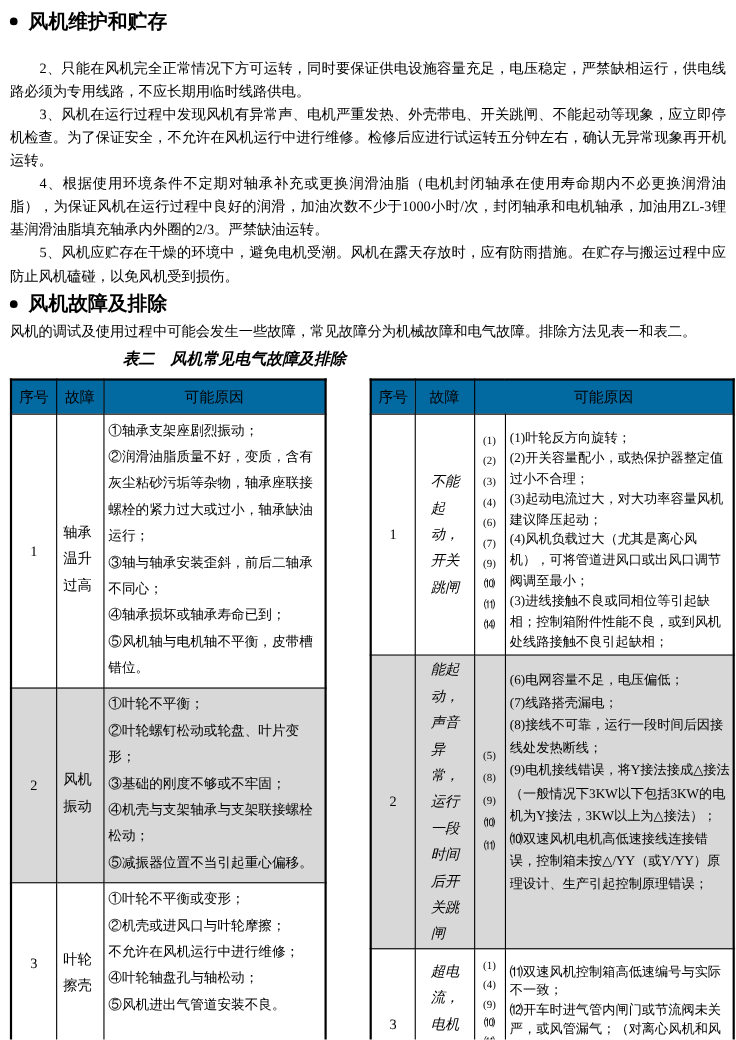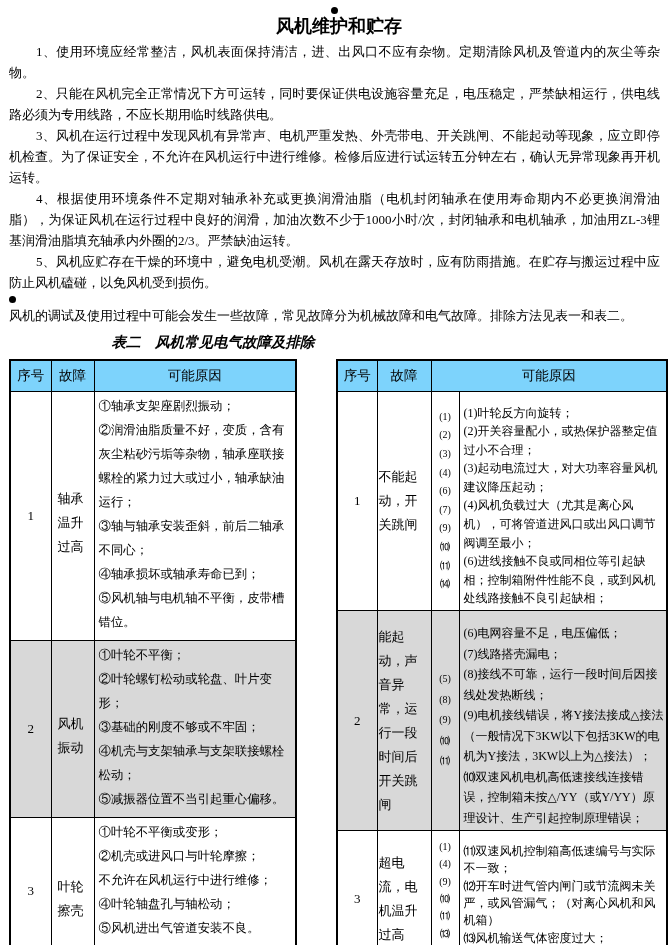--- a/index.html
+++ b/index.html
@@ -14,21 +14,21 @@
   
   .heading {
     display:flex; align-items:center; margin-left:9px;
     font-family:"Liberation Sans","DejaVu Sans",sans-serif;
     font-weight:bold; font-size:18px; line-height:24px;
   }
   .heading .dot {
     width:7px; height:7px; background:#000; border-radius:50%;
     margin-right:10px; flex:0 0 auto;
   }
-  .h1 { padding-top:7px; margin-bottom:3px;flex-direction:column; }
+  .h1 { padding-top:7px; margin-bottom:20px; }
   .h2 { margin-top:3px; margin-bottom:3px; }
 
   
   .paras { margin:0 9px 0 9px; font-size:13px; line-height:21px; }
   .paras > div { text-indent:27px; text-align:justify; }
   .intro { margin:0 9px; font-size:13px; line-height:20px; }
 
   
   .table-titles { display:flex; margin:7px 0 8px 9px; }
   .table-title {
@@ -38,66 +38,66 @@
   .tt1 { width:286px; }
   .tt-gap { width:39px; }
   .tt2 { width:330px;font-style:italic; }
 
   
   .tables { display:flex; margin-left:9px; align-items:flex-start; }
   table { border-collapse:collapse; table-layout:fixed; border:2px solid #000; background:#fff; }
   .tbl-gap { width:39px; flex:0 0 auto; }
   td, th { border:1px solid #000; }
   th {
-    background:#7dd3fc; font-weight:normal; font-size:13.5px;
+    background:#0369a1; font-weight:normal; font-size:13.5px;
     height:31px; text-align:center; vertical-align:middle;
   }
   tr.shaded td { background:#d8d8d8; }
 
   .no-cell   { text-align:center; vertical-align:middle; font-size:13px; }
   .fault-cell{ vertical-align:middle; padding:16px 3px 1px 6px; font-size:13px; line-height:24px; text-align:left; }
   .causes    { vertical-align:top; }
   .causes > div { text-align:left; }
 
   
   .t1 { width:286px; }
   .t1 .causes { padding:2px 0 6px 4px; font-size:12.4px; line-height:24px; }
   .t1 .row3 { height:149px; }
 
   
   .t2 { width:330px; }
-  .t2 .fault-cell { padding:1px 2px 1px 1px; line-height:24px; }
+  .t2 .fault-cell { padding:1px 2px 1px 14px; line-height:24px;font-style:italic; }
   .t2 .causes { padding:12px 0 2px 4px; font-size:12px; }
   .t2 .refs {
     vertical-align:middle; text-align:center; font-size:10px; padding:0;
   }
   .t2 tr.r1 .causes, .t2 tr.r1 .refs { line-height:18.6px; }
   .t2 tr.r2 .causes, .t2 tr.r2 .refs { line-height:20.5px; }
   .t2 tr.r3 .causes, .t2 tr.r3 .refs { line-height:17.3px; }
 </style>
 </head>
 <body>
 
 <div class="page">
 
   <div class="heading h1">
     <span class="dot"></span>
     <span>风机维护和贮存</span>
   </div>
 
   <div class="paras">
-      <div>1、使用环境应经常整洁，风机表面保持清洁，进、出风口不应有杂物。定期清除风机及管道内的灰尘等杂物。</div>
       <div>2、只能在风机完全正常情况下方可运转，同时要保证供电设施容量充足，电压稳定，严禁缺相运行，供电线路必须为专用线路，不应长期用临时线路供电。</div>
       <div>3、风机在运行过程中发现风机有异常声、电机严重发热、外壳带电、开关跳闸、不能起动等现象，应立即停机检查。为了保证安全，不允许在风机运行中进行维修。检修后应进行试运转五分钟左右，确认无异常现象再开机运转。</div>
       <div>4、根据使用环境条件不定期对轴承补充或更换润滑油脂（电机封闭轴承在使用寿命期内不必更换润滑油脂），为保证风机在运行过程中良好的润滑，加油次数不少于1000小时/次，封闭轴承和电机轴承，加油用ZL-3锂基润滑油脂填充轴承内外圈的2/3。严禁缺油运转。</div>
       <div>5、风机应贮存在干燥的环境中，避免电机受潮。风机在露天存放时，应有防雨措施。在贮存与搬运过程中应防止风机磕碰，以免风机受到损伤。</div>
     </div>
 
   <div class="heading h2">
     <span class="dot"></span>
+    <span>风机故障及排除</span>
   </div>
 
   <div class="intro">风机的调试及使用过程中可能会发生一些故障，常见故障分为机械故障和电气故障。排除方法见表一和表二。</div>
 
   <div class="table-titles">
     <div class="tt-gap"></div>
     <div class="table-title tt2">表二　风机常见电气故障及排除</div>
   </div>
 
   <div class="tables">
@@ -178,21 +178,21 @@
               <div>(9)</div>
               <div>⑽</div>
               <div>⑾</div>
               <div>⒁</div>
             </td>
         <td class="causes">
               <div>(1)叶轮反方向旋转；</div>
               <div>(2)开关容量配小，或热保护器整定值过小不合理；</div>
               <div>(3)起动电流过大，对大功率容量风机建议降压起动；</div>
               <div>(4)风机负载过大（尤其是离心风机），可将管道进风口或出风口调节阀调至最小；</div>
-              <div>(6)进线接触不良或同相位等引起缺相；控制箱附件性能不良，或到风机处线路接触不良引起缺相；</div>
+              <div>(3)进线接触不良或同相位等引起缺相；控制箱附件性能不良，或到风机处线路接触不良引起缺相；</div>
             </td>
       </tr>
       <tr class="r2 shaded">
         <td class="no-cell">2</td>
         <td class="fault-cell">能起动，声音异常，运行一段时间后开关跳闸</td>
         <td class="refs">
               <div>(5)</div>
               <div>(8)</div>
               <div>(9)</div>
               <div>⑽</div>

